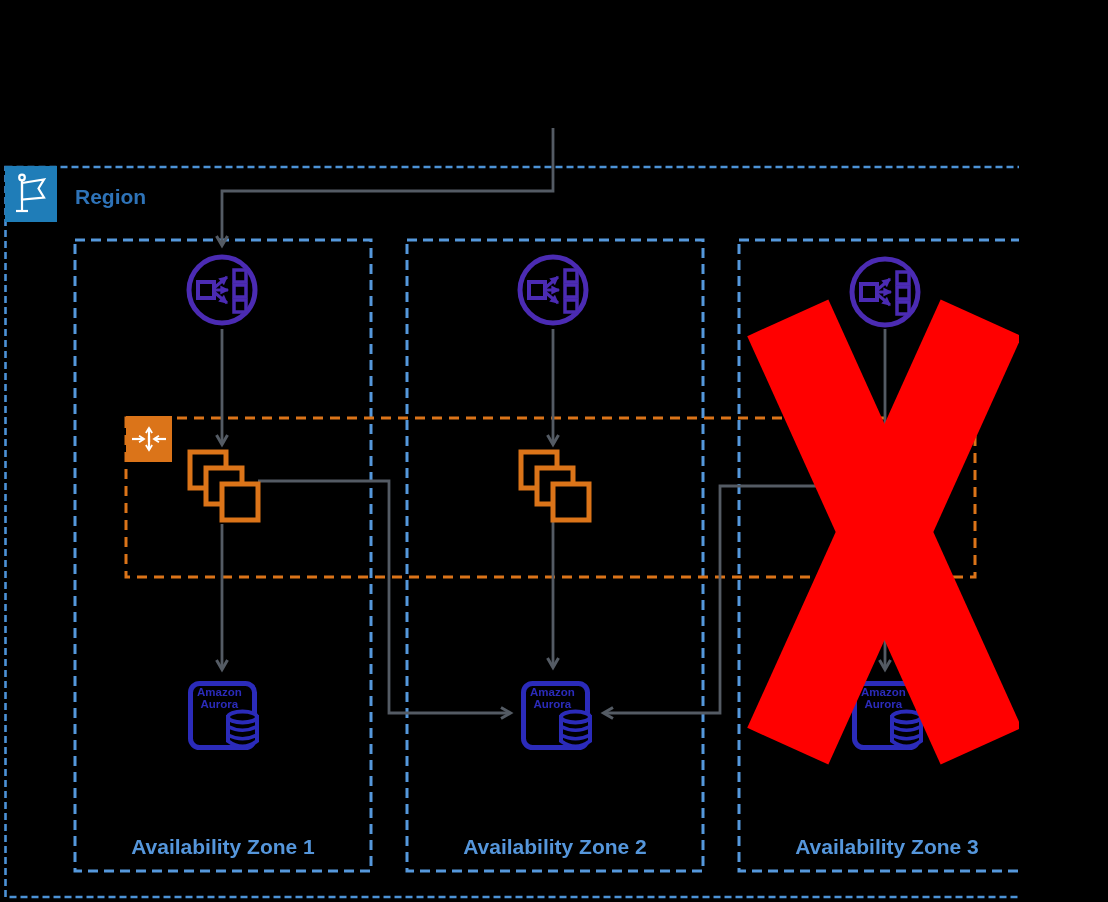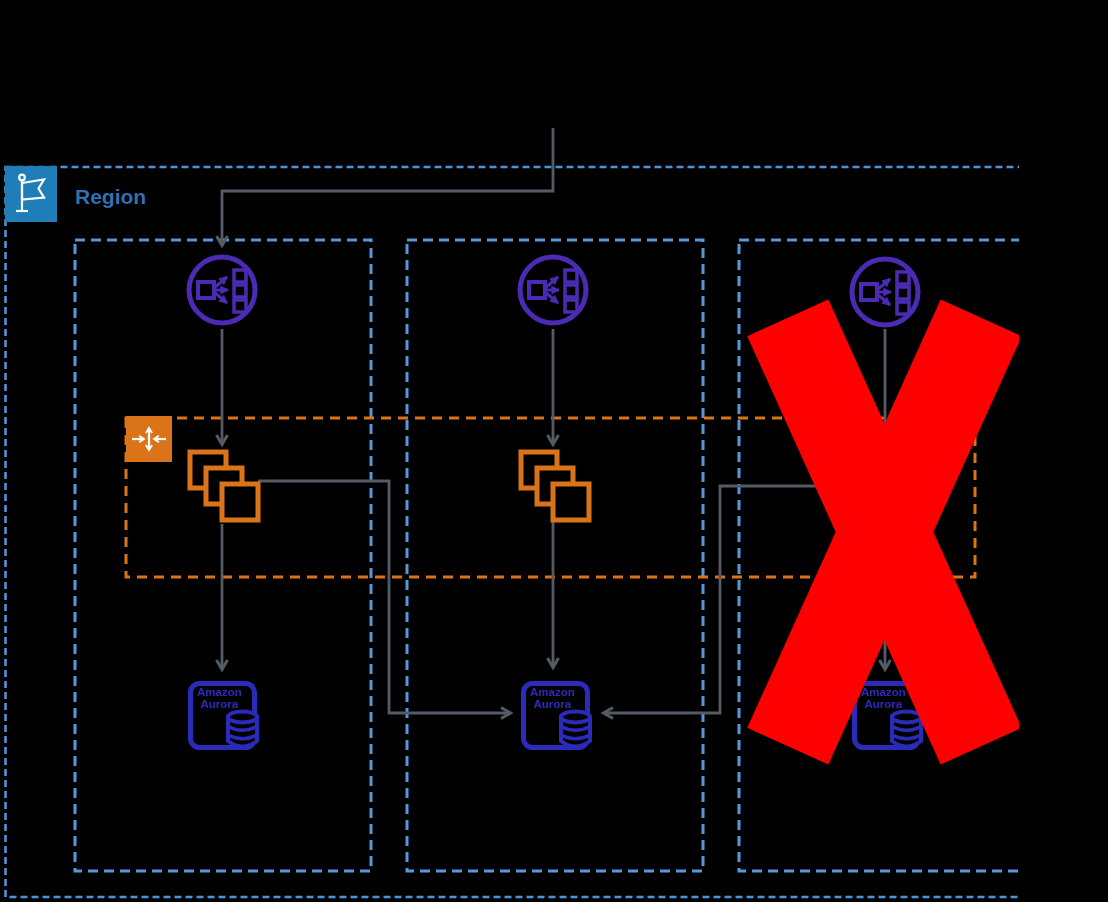--- a/index.html
+++ b/index.html
@@ -162,20 +162,23 @@
       <g>
         <path d="M40,36 L40,60 Q54.5,71 69,60 L69,36 Z" fill="#000" stroke="#2B2BBA" stroke-width="4"></path>
         <ellipse cx="54.5" cy="36" rx="14.5" ry="5.5" fill="#000" stroke="#2B2BBA" stroke-width="4"></ellipse>
         <path d="M40,45.5 Q54.5,53 69,45.5" fill="none" stroke="#2B2BBA" stroke-width="3.5"></path>
         <path d="M40,54 Q54.5,61.5 69,54" fill="none" stroke="#2B2BBA" stroke-width="3.5"></path>
       </g>
     </g>
   </svg>
 
   <div class="lbl region-lbl">Region</div>
+  <div class="lbl az-lbl az1-lbl">Availability Zone 1</div>
+  <div class="lbl az-lbl az2-lbl">Availability Zone 2</div>
+  <div class="lbl az-lbl az3-lbl">Availability Zone 3</div>
 
   <div class="lbl aurora-lbl a1">
     <span>Amazon</span>
     <span>Aurora</span>
   </div>
   <div class="lbl aurora-lbl a2">
     <span>Amazon</span>
     <span>Aurora</span>
   </div>
   <div class="lbl aurora-lbl a3">

